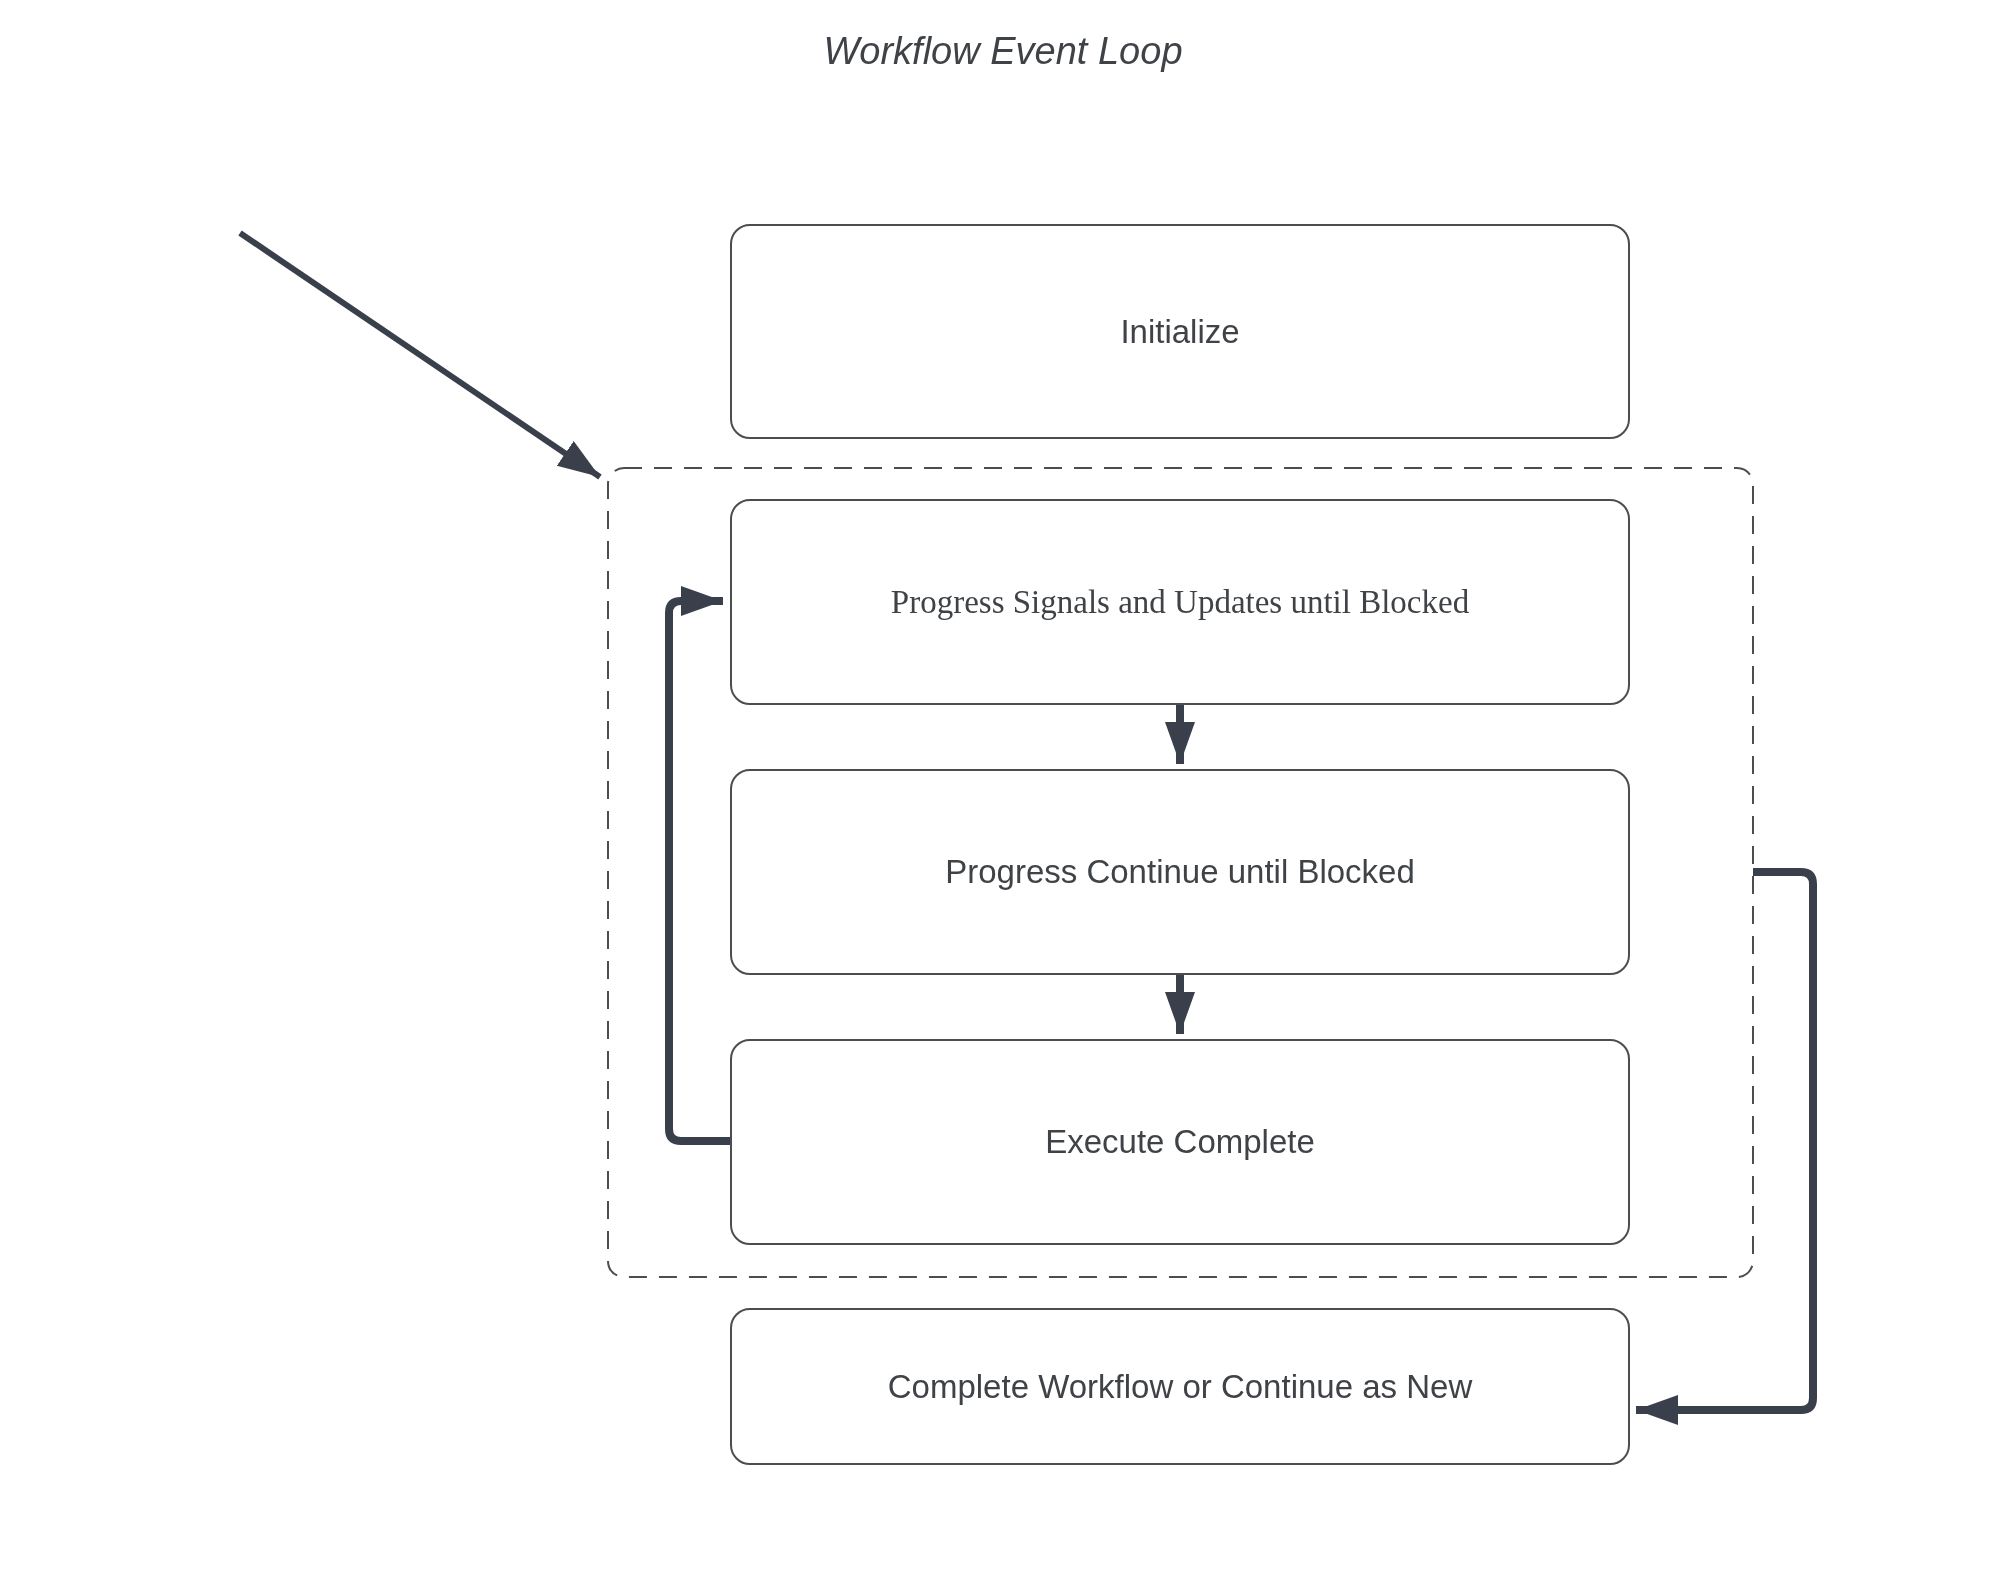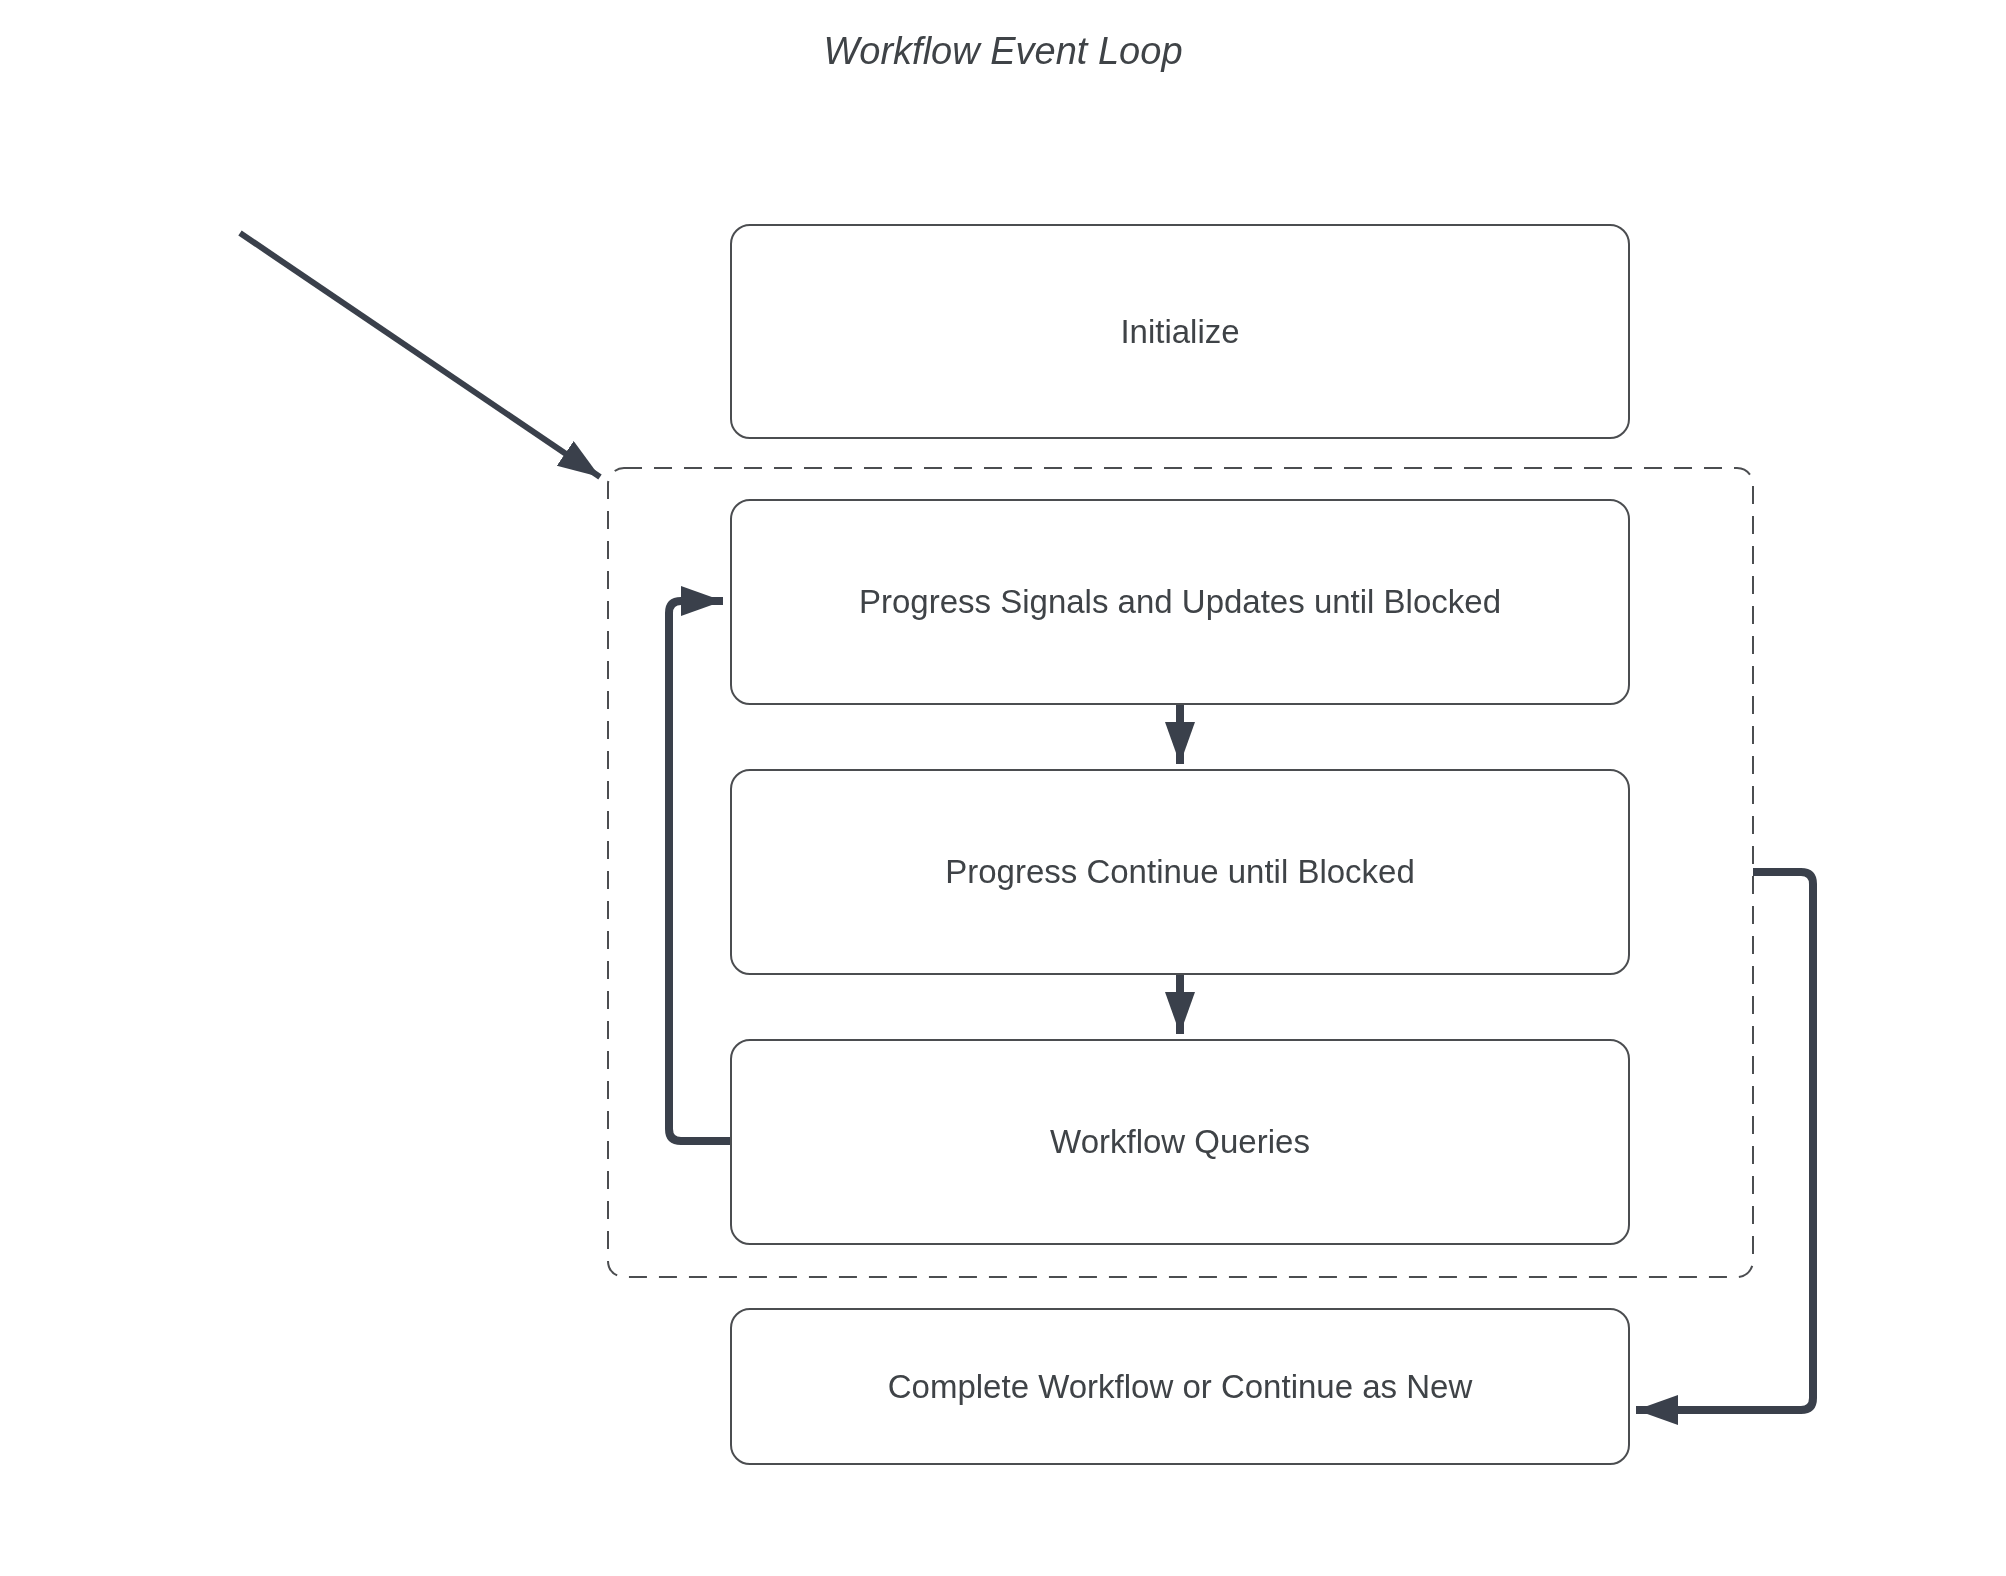--- a/index.html
+++ b/index.html
@@ -33,21 +33,21 @@
     position:absolute;left:730px;width:900px;
     box-sizing:border-box;
     background:var(--canvas);
     border:2px solid var(--border);
     border-radius:20px;
     display:flex;align-items:center;justify-content:center;
     font-size:33px;color:var(--text);
     text-align:center;
   }
   .node-initialize{top:224px;height:215px;}
-  .node-progress-signals{top:499px;height:206px;}
+  .node-progress-signals{top:499px;height:206px;font-family:Liberation Serif, serif;}
   .node-progress-workflow{top:769px;height:206px;}
   .node-execute-queries{top:1039px;height:206px;}
   .node-complete{top:1308px;height:157px;}
   svg.wires{
     position:absolute;left:0;top:0;
     pointer-events:none;
   }
   .dashed-group{
     fill:none;
     stroke:var(--border);
@@ -93,17 +93,17 @@
 
     <path class="wire-thick" d="M1753,872 L1801,872 Q1813,872 1813,884 L1813,1398 Q1813,1410 1801,1410 L1636,1410" marker-end="url(#ah)"></path>
   </svg>
 
   <div class="node node-initialize">Initialize</div>
 
   <div class="node node-progress-signals">Progress Signals and Updates until Blocked</div>
 
   <div class="node node-progress-workflow">Progress Continue until Blocked</div>
 
-  <div class="node node-execute-queries">Workflow Queries</div>
+  <div class="node node-execute-queries">Execute Complete</div>
 
   <div class="node node-complete">Complete Workflow or Continue as New</div>
 
 </div>
 
 </body></html>

